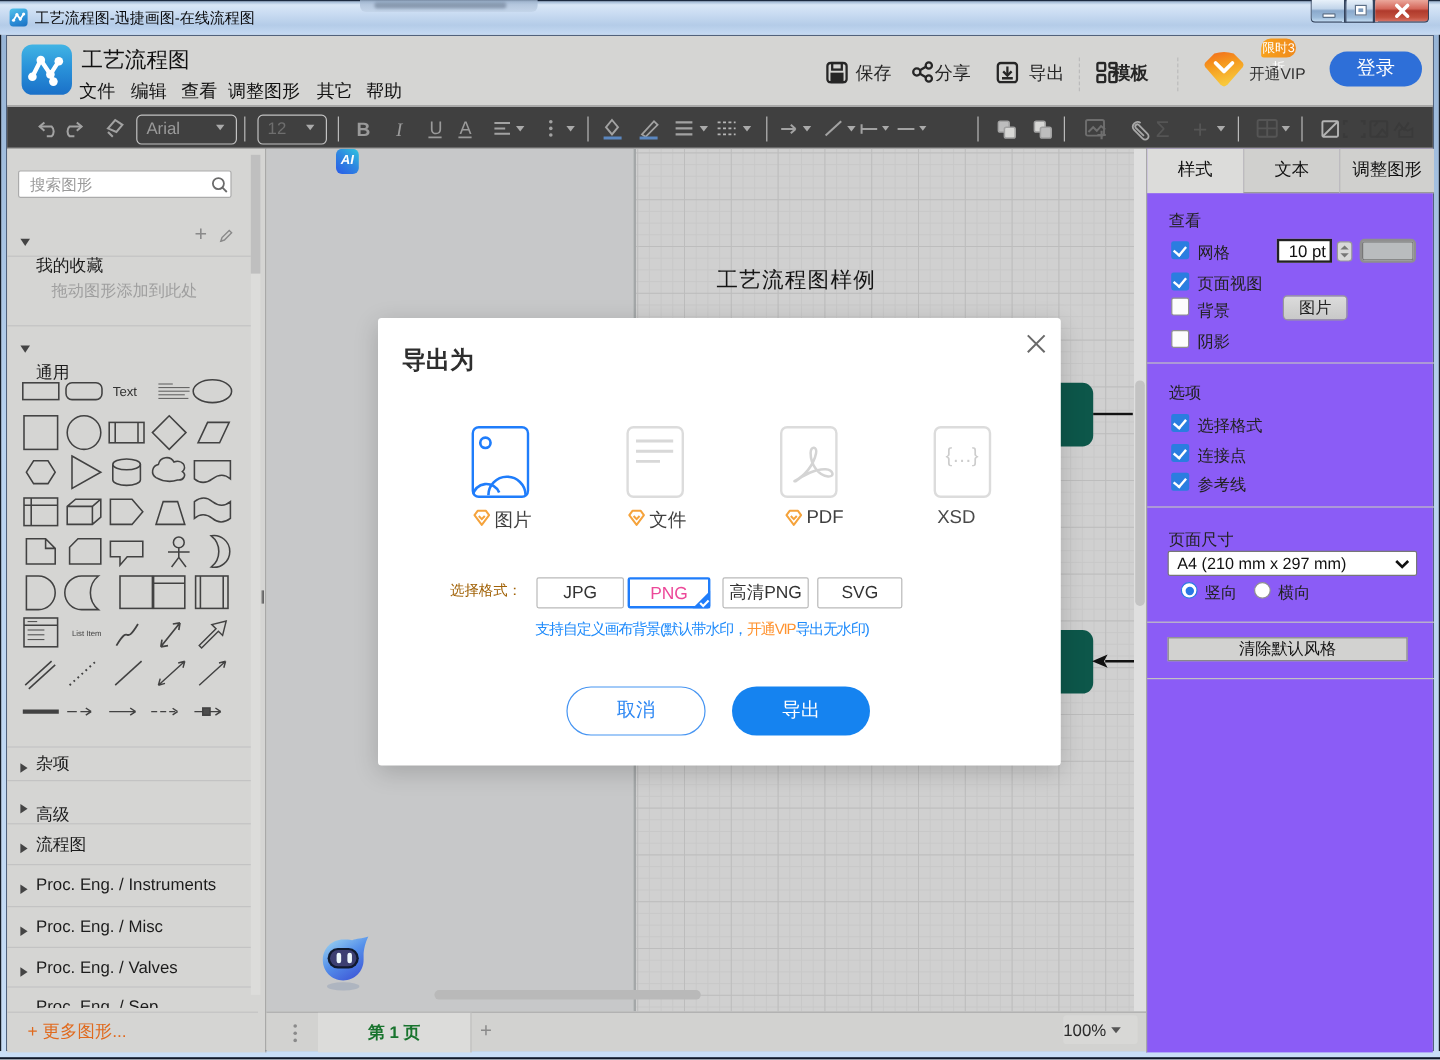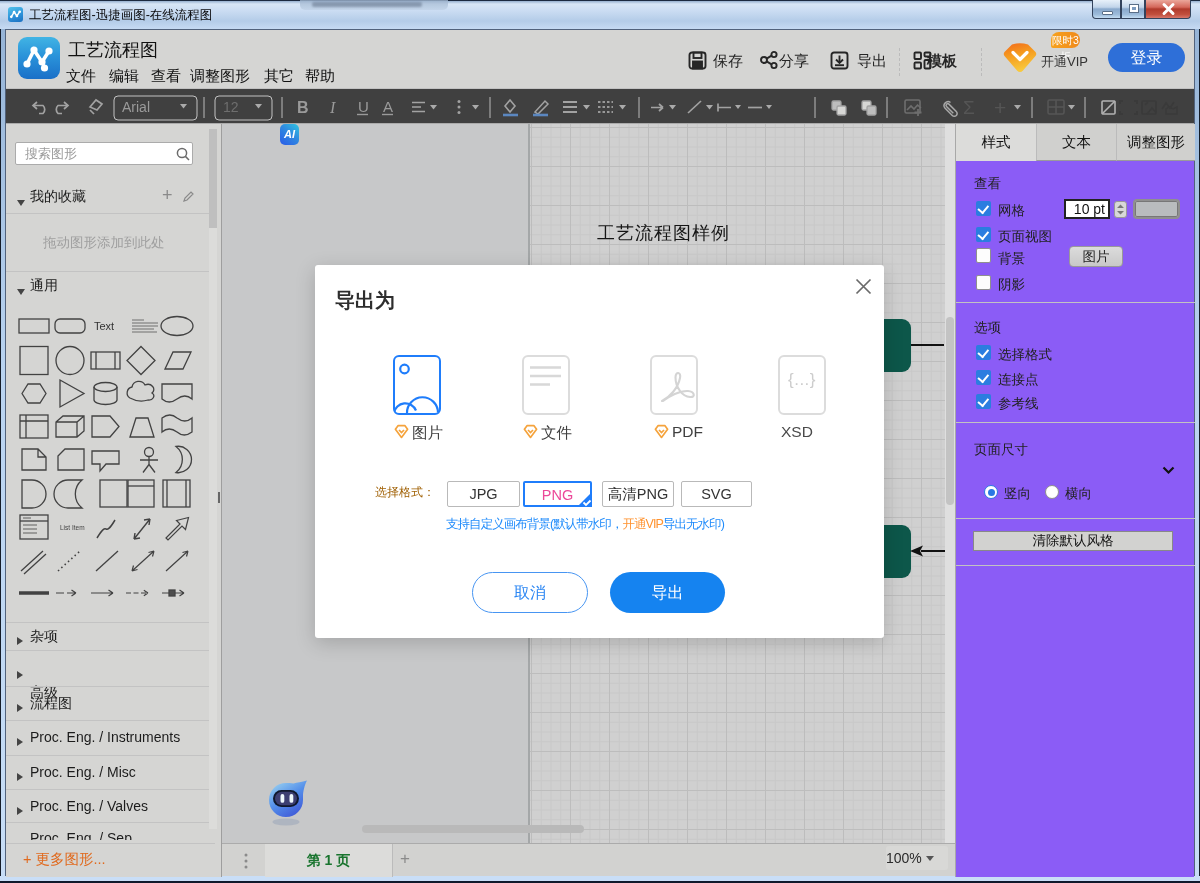--- a/index.html
+++ b/index.html
@@ -28,21 +28,21 @@
 #kaitong{left:1035px;top:23px;font-size:13px;color:#333;}
 #loginbtn{left:1102px;top:13px;width:77px;height:29px;border-radius:14.5px;background:#2e6fd8;color:#fff;font-size:16px;text-align:center;line-height:29px;}
 
 #toolbar{left:6px;top:88px;width:1188px;height:36px;background:#404040;border-top:1px solid #c2c2c2;border-bottom:1px solid #ababab;color:#9b9b9b;}
 
 #sidebar{left:6px;top:124px;width:215px;height:753px;background:#d5d5d3;overflow:hidden;}
 #sidescroll{left:209px;top:129px;width:8px;height:700px;background:#dcdcda;}
 #sidethumb{left:209px;top:129px;width:8px;height:99px;background:#bfbfbf;}
 #sideborder{left:221px;top:124px;width:1px;height:753px;background:#9e9e9e;}
 #searchbox{left:9px;top:18px;width:178px;height:23px;background:#fff;border:1px solid #ababab;border-radius:2px;font-size:13px;color:#9a9a9a;line-height:21px;padding-left:9px;}
-.sectitle{font-size:14px;color:#1c1c1c;}
+.sectitle{font-size:14px;color:#1c1c1c;margin-top:25px;}
 .arrow-d{width:0;height:0;border-left:4.5px solid transparent;border-right:4.5px solid transparent;border-top:6px solid #444;display:inline-block;}
 .arrow-r{width:0;height:0;border-top:4.5px solid transparent;border-bottom:4.5px solid transparent;border-left:6px solid #444;display:inline-block;}
 .sdiv{left:0;width:209px;height:1px;background:#c3c3c3;}
 .catrow{left:0px;width:209px;font-size:14px;color:#1c1c1c;}
 
 #canvas{left:222px;top:124px;width:733px;height:719px;background:#c7c8c9;overflow:hidden;}
 #page{left:306px;top:0;width:417px;height:719px;border-left:2px solid #a4a7a8;background:
  linear-gradient(90deg,#bdbdbd 1px,transparent 1px) 1px 0/39px 39px,
  linear-gradient(#bdbdbd 1px,transparent 1px) 0 3px/39px 39px,
  linear-gradient(90deg,#c8c8c8 1px,transparent 1px) 1px 0/9.75px 9.75px,
@@ -349,21 +349,21 @@
    <path d="M77 281 h22 m0 0 l-4.5 -3 m4.5 3 l-4.5 3" stroke-width="1.2"></path>
    <path d="M112 281 h22 m0 0 l-4.5 -3 m4.5 3 l-4.5 3" stroke-width="1.2" stroke-dasharray="5 2.5"></path>
    <path d="M148 281 h22 m0 0 l-4.5 -3 m4.5 3 l-4.5 3" stroke-width="1.2"></path>
       <rect x="155" y="278" width="6" height="6" fill="#4d4d4d"></rect>
   </svg>
   <div class="abs sdiv" style="top:498px;"></div>
   <div class="abs" style="left:11px;top:507px;"><span class="arrow-r"></span></div>
   <div class="abs catrow" style="left:24px;top:504px;">杂项</div>
   <div class="abs sdiv" style="top:526px;"></div>
   <div class="abs" style="left:11px;top:541px;"><span class="arrow-r"></span></div>
-  <div class="abs catrow" style="left:24px;top:560px;">高级</div>
+  <div class="abs catrow" style="left:24px;top:546px;">高级</div>
   <div class="abs sdiv" style="top:562px;"></div>
   <div class="abs" style="left:11px;top:574px;"><span class="arrow-r"></span></div>
   <div class="abs catrow" style="left:24px;top:571px;">流程图</div>
   <div class="abs sdiv" style="top:596px;"></div>
   <div class="abs" style="left:11px;top:608px;"><span class="arrow-r"></span></div>
   <div class="abs catrow" style="left:24px;top:605px;">Proc. Eng. / Instruments</div>
   <div class="abs sdiv" style="top:631px;"></div>
   <div class="abs" style="left:11px;top:643px;"><span class="arrow-r"></span></div>
   <div class="abs catrow" style="left:24px;top:640px;">Proc. Eng. / Misc</div>
   <div class="abs sdiv" style="top:665px;"></div>
@@ -432,20 +432,21 @@
   <div class="abs rdiv" style="top:178px;"></div>
   <div class="abs rlabel" style="left:18px;top:195px;">选项</div>
   <div class="abs cb on" style="left:20px;top:221px;"></div>
   <div class="abs rlabel" style="left:42px;top:222px;">选择格式</div>
   <div class="abs cb on" style="left:20px;top:246px;"></div>
   <div class="abs rlabel" style="left:42px;top:247px;">连接点</div>
   <div class="abs cb on" style="left:20px;top:270px;"></div>
   <div class="abs rlabel" style="left:42px;top:271px;">参考线</div>
   <div class="abs rdiv" style="top:298px;"></div>
   <div class="abs rlabel" style="left:18px;top:317px;">页面尺寸</div>
+  <div class="abs" style="left:17px;top:335px;width:208px;height:21px;background:#fff;border:1px solid #777;border-radius:2px;font-size:13.5px;line-height:19px;padding-left:7px;color:#111;">A4 (210 mm x 297 mm)</div>
   <svg class="abs" style="left:206px;top:342px;" width="13" height="9" viewBox="0 0 13 9">
       <path d="M1.5 1.5 L6.5 6.5 L11.5 1.5" fill="none" stroke="#111" stroke-width="2.2"></path>
     </svg>
   <div class="abs" style="left:28px;top:361px;width:14px;height:14px;border-radius:50%;background:#fff;border:1px solid #2a78e4;">
       <div style="position:absolute;left:2.5px;top:2.5px;width:7px;height:7px;border-radius:50%;background:#2a78e4;"></div>
     </div>
   <div class="abs rlabel" style="left:48px;top:361px;">竖向</div>
   <div class="abs" style="left:89px;top:361px;width:14px;height:14px;border-radius:50%;background:#fff;border:1px solid #8f8f8f;"></div>
   <div class="abs rlabel" style="left:109px;top:361px;">横向</div>
   <div class="abs rdiv" style="top:394px;"></div>

